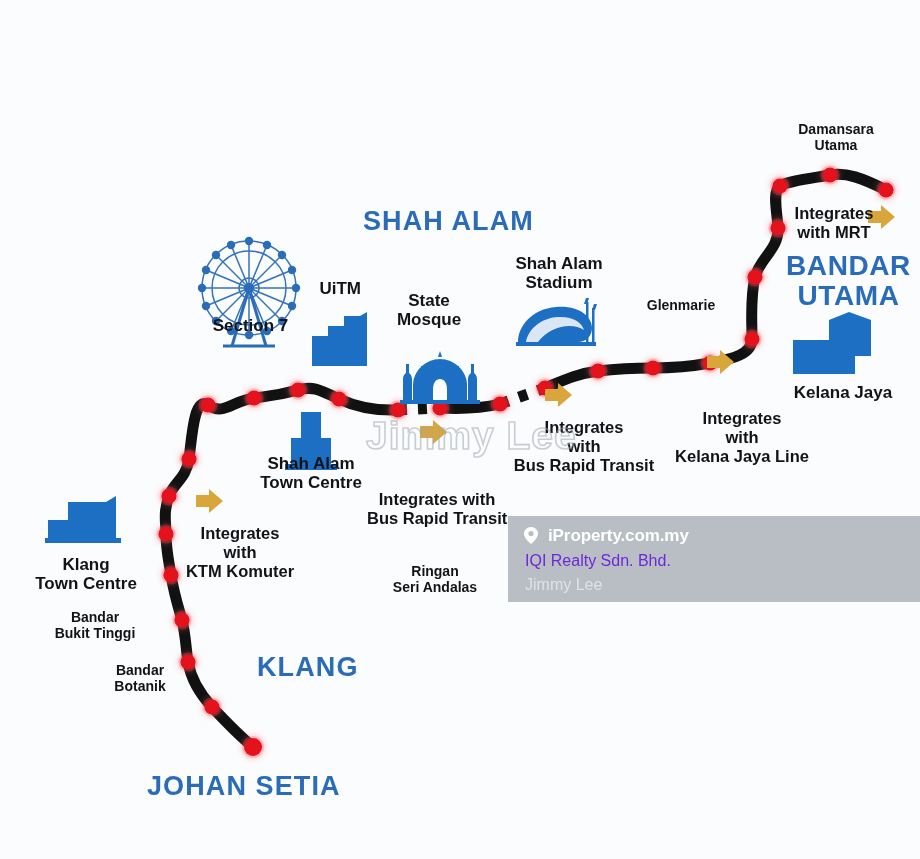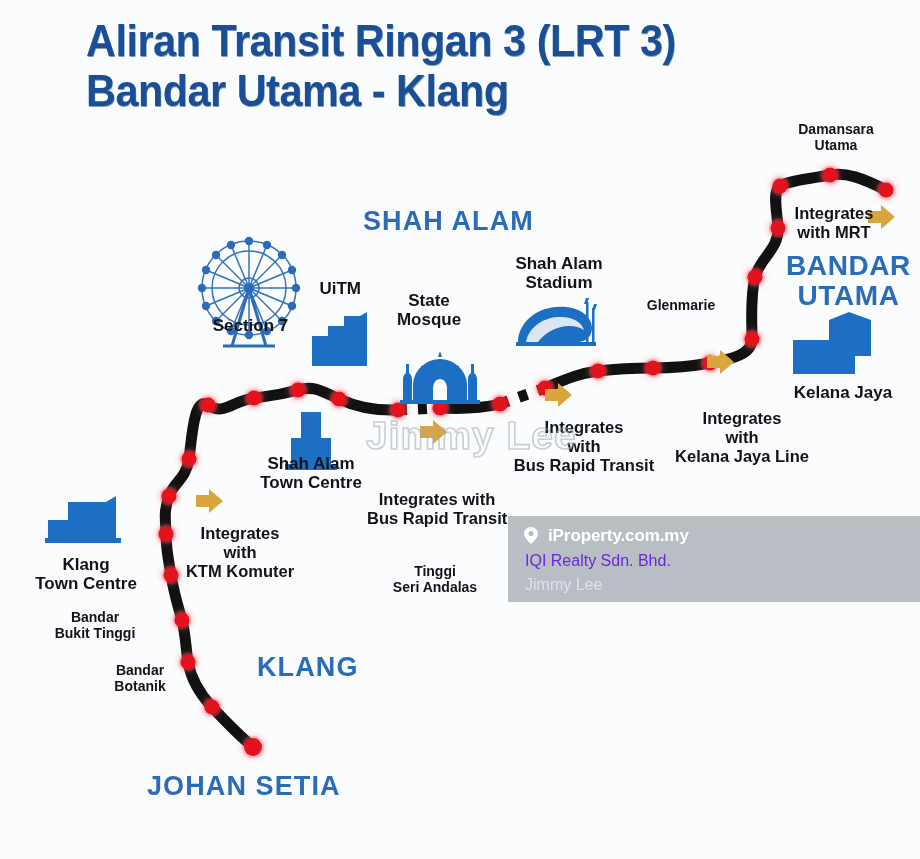--- a/index.html
+++ b/index.html
@@ -135,24 +135,20 @@
     top: 60px;
     color: #dfe2e5;
     font-size: 16px;
   }
 </style>
 </head>
 <body>
 
 <div id="map-root">
 
-  <div id="title-block">
-    <div class="title-line">Aliran Transit Ringan 3 (LRT 3)</div>
-    <div class="title-line">Bandar Utama - Klang</div>
-  </div>
 
   <svg id="route-layer" viewBox="0 0 920 859">
     <defs>
       <filter id="dotGlow" x="-90%" y="-90%" width="280%" height="280%">
         <feGaussianBlur stdDeviation="3.2" result="b"></feGaussianBlur>
         <feMerge>
             <feMergeNode in="b"></feMergeNode>
             <feMergeNode in="SourceGraphic"></feMergeNode>
           </feMerge>
       </filter>
@@ -353,21 +349,21 @@
     <div>Bandar</div>
     <div>Bukit Tinggi</div>
   </div>
 
   <div class="station-label" style="left:100px; top:663px; width:80px;">
     <div>Bandar</div>
     <div>Botanik</div>
   </div>
 
   <div class="station-label" style="left:380px; top:564px; width:110px;">
-    <div>Tinggi</div>
+    <div>Ringan</div>
     <div>Seri Andalas</div>
   </div>
 
   <div class="poi-label" style="left:208px; top:316px; width:85px;">Section 7</div>
 
   <div class="poi-label" style="left:305px; top:279px; width:56px;text-align:right;">UiTM</div>
 
   <div class="poi-label" style="left:388px; top:291px; width:82px;">
     <div>State</div>
     <div>Mosque</div>

